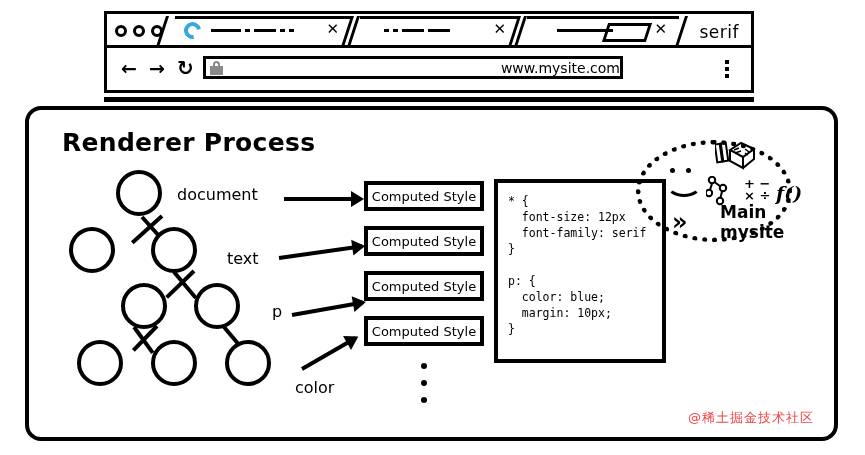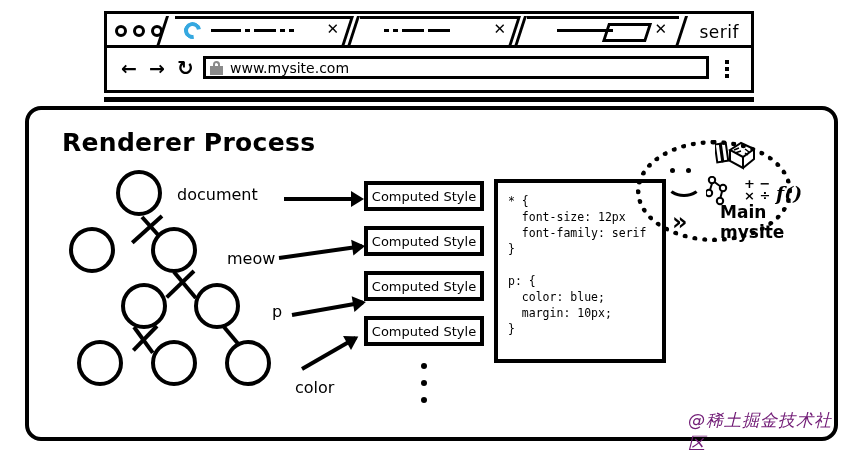--- a/index.html
+++ b/index.html
@@ -38,23 +38,23 @@
       transform:skewX(-18deg);}
   #meow{position:absolute;right:12px;top:8px;font-size:17px;letter-spacing:.5px;
       font-family:"DejaVu Sans",sans-serif;}
 
   #navbar{position:absolute;left:3px;top:37px;width:644px;height:42px;}
   .navicon{position:absolute;top:10px;font-size:19px;line-height:20px;
       font-weight:bold;font-family:"DejaVu Sans",sans-serif;}
   #nav-back{left:14px;}
   #nav-fwd{left:42px;}
   #nav-reload{left:70px;font-size:20px;}
-  #urlbar{position:absolute;left:96px;top:8px;width:506px;height:23px;
+  #urlbar{position:absolute;left:96px;top:8px;width:420px;height:23px;
       border:3px solid #000;box-sizing:border-box;background:#fff;
-      display:flex;align-items:center;padding-left:4px;}
+      display:flex;align-items:center;padding-left:4px;justify-content:space-between;}
   .lock{width:13px;height:14px;position:relative;flex:0 0 auto;margin-right:7px;}
   .lock .body{position:absolute;left:0;bottom:0;width:13px;height:9px;
       background:#8a8a8a;}
   .lock .shk{position:absolute;left:3px;top:0;width:7px;height:7px;
       border:2px solid #8a8a8a;border-bottom:0;box-sizing:border-box;
       border-radius:4px 4px 0 0;}
   #url{font-size:14px;font-family:"DejaVu Sans",sans-serif;}
   #kebab{position:absolute;left:618px;top:12px;display:flex;flex-direction:column;
       gap:3px;}
   #kebab i{display:block;width:4px;height:4px;background:#000;}
@@ -108,22 +108,22 @@
   #mathsym{position:absolute;left:740px;top:178px;width:34px;height:26px;
       font-size:13px;line-height:12px;font-family:"DejaVu Sans",sans-serif;
       font-weight:bold;}
   #fx{position:absolute;left:772px;top:182px;font-size:19px;font-style:italic;
       font-weight:bold;font-family:"DejaVu Serif",serif;}
   #chevrons{position:absolute;left:668px;top:210px;font-size:24px;font-weight:bold;
       line-height:24px;font-family:"DejaVu Sans",sans-serif;}
   #mtlabel{position:absolute;left:716px;top:202px;font-size:17px;font-weight:600;
       font-family:"DejaVu Sans",sans-serif;}
 
-  #watermark{position:absolute;left:684px;top:409px;font-size:17px;color:#701a75;
-      font-family:"DejaVu Sans",sans-serif;letter-spacing:1px;font-style:italic;}
+  #watermark{position:absolute;left:684px;top:409px;font-size:13px;color:#ef4444;
+      font-family:"DejaVu Sans",sans-serif;letter-spacing:1px;}
 </style>
 </head>
 <body>
 
 <div class="stage">
 
   <div id="browser">
     <div class="frame"></div>
 
     <div id="tabstrip">
@@ -221,21 +221,21 @@
       <div class="node" style="left:122px;top:117px;"></div>
 
       <div class="node" style="left:92px;top:173px;"></div>
       <div class="node" style="left:165px;top:173px;"></div>
 
       <div class="node" style="left:48px;top:230px;"></div>
       <div class="node" style="left:122px;top:230px;"></div>
       <div class="node" style="left:196px;top:230px;"></div>
 
       <div class="tlabel" style="left:148px;top:75px;">document</div>
-      <div class="tlabel" style="left:198px;top:139px;">meow</div>
+      <div class="tlabel" style="left:198px;top:139px;">text</div>
       <div class="tlabel" style="left:243px;top:192px;">p</div>
       <div class="tlabel" style="left:266px;top:268px;">color</div>
     </div>
 
     <div class="arrow" style="left:255px;top:87px;width:77px;"></div>
     <div class="arrow" style="left:250px;top:146px;width:84px;transform:rotate(-8deg);"></div>
     <div class="arrow" style="left:263px;top:203px;width:72px;transform:rotate(-10deg);"></div>
     <div class="arrow" style="left:273px;top:257px;width:62px;transform:rotate(-30deg);"></div>
 
     <div class="csbox" style="left:335px;top:71px;">Computed Style</div>

